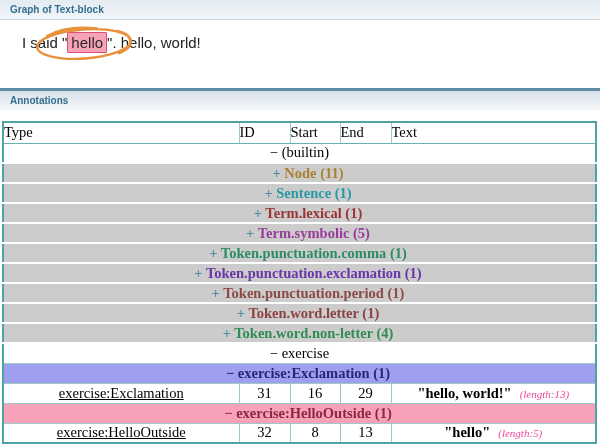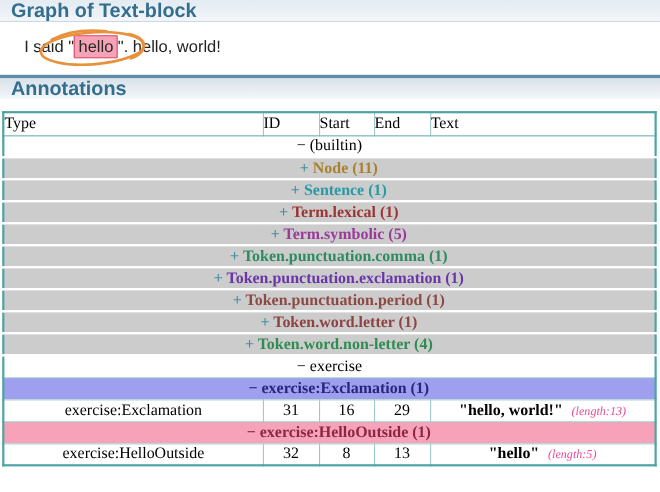--- a/index.html
+++ b/index.html
@@ -14,25 +14,25 @@
     --ellipse:#e8913a;
   }
   *{box-sizing:border-box;margin:0;padding:0;}
   html,body{width:600px;height:447px;overflow:hidden;background:#ffffff;
     font-family:"Liberation Sans",sans-serif;}
   body{position:relative;}
 
   .section-bar{height:20px;line-height:19px;
     background:linear-gradient(180deg,#e4ebf1 0%,#edf2f6 70%,#f3f7fa 100%);
     border-bottom:1px solid #ccd8e2;
-    color:var(--header-text);font-size:18px;font-weight:bold;
+    color:var(--header-text);font-size:10px;font-weight:bold;
     padding-left:10px;}
   .section-bar.with-rule{border-top:3px solid var(--header-rule);height:22px;
     background:linear-gradient(180deg,#d8e1e9 0%,#e9eef3 60%,#f4f7fa 100%);
-    border-bottom:none;}
+    border-bottom:none;margin-top:20px;}
 
   .graph-panel{height:48px;padding:14px 0 0 22px;font-size:15px;color:#222;}
   .sentence{white-space:nowrap;}
   .hl-box{background:var(--highlight-bg);border:1px solid var(--highlight-border);
     padding:1px 3px;border-radius:1px;color:#2a2a2a;}
 
   .ellipse-svg{position:absolute;left:0;top:0;pointer-events:none;z-index:5;}
 
   .table-wrap{margin:11px 0 0 2px;}
   table.ann{border-collapse:collapse;width:595px;table-layout:fixed;
@@ -48,21 +48,21 @@
 
   td.c-span{border-left:none;border-right:none;padding-left:10px;}
   tr.row-group td{background:var(--group-bg);border-top:2px solid #ffffff;
     border-bottom:2px solid #ffffff;}
   tr.row-group td.c-span{padding-left:17px;}
   tr.row-hl td.c-span{padding-left:17px;margin-left:40px;}
   tr.row-group .label,tr.row-group .toggle,
   tr.row-hl .label,tr.row-hl .toggle{font-weight:bold;}
   .toggle-teal{color:var(--toggle);}
 
-  td.c-type{padding-left:20px;}
+  td.c-type{padding-left:20px;text-decoration:underline;}
   td.c-num{text-align:right;padding-right:10px;}
   td.c-text{padding-left:10px;}
   .quoted{font-weight:bold;}
   .len{font-style:italic;font-size:11px;color:#ec4899;padding-left:8px;}
 </style>
 </head>
 <body>
 
 <div class="section-bar">
   <span>Graph of Text-block</span>

